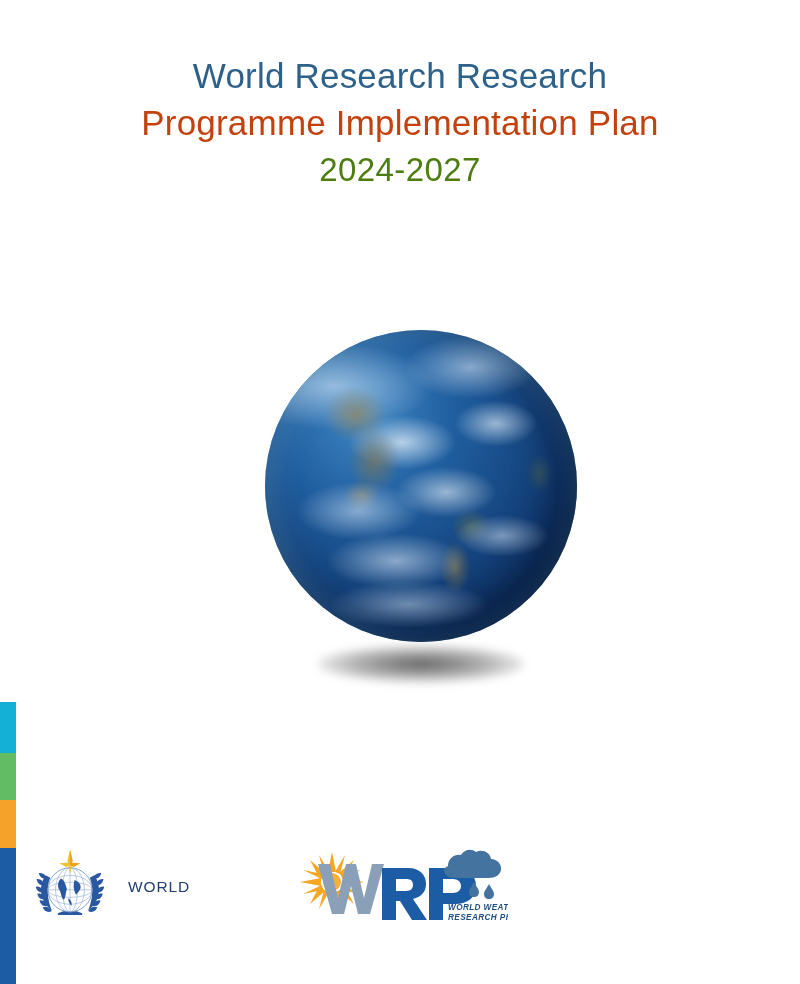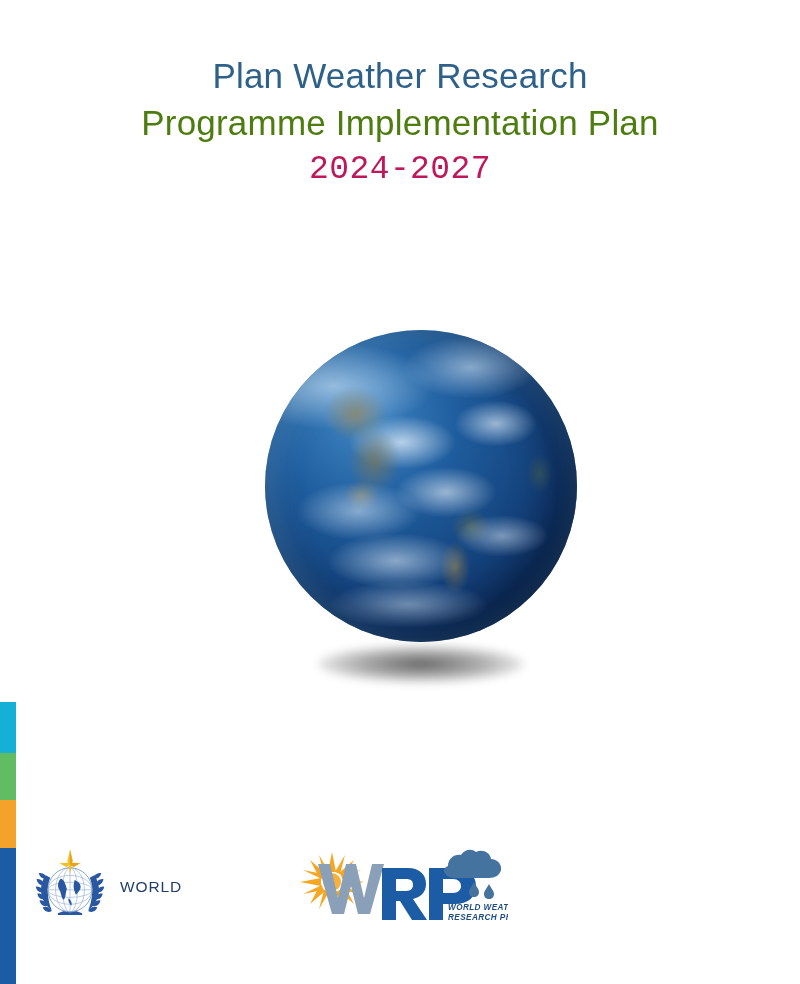--- a/index.html
+++ b/index.html
@@ -125,21 +125,21 @@
   }
   .colorbar .seg { width: 100%; }
 
   
   .wmo-logo {
     position: absolute;
     left: 32px;
     top: 848px;
     display: flex;
     align-items: center;
-    gap: 12px;
+    gap: 20px;
   }
   .wmo-mark { width: 76px; height: 76px; display: block; }
   .wmo-text {
     color: #1f3e6e;
     font-size: 15.5px;
     line-height: 21px;
     letter-spacing: 0.9px;
     font-weight: 400;
     white-space: nowrap;
   }
@@ -152,23 +152,23 @@
     height: 76px;
   }
   .wwrp-svg { width: 212px; height: 76px; display: block; }
 </style>
 </head>
 <body>
 
 <div class="page" style="background: rgb(255, 255, 255);">
 
   <div class="title-block">
-    <div class="title-line" style="color: rgb(45, 97, 137);">Plan Weather Research</div>
-    <div class="title-line" style="color: #4d7c0f;">Programme Implementation Plan</div>
-    <div class="subtitle-line" style="color: #be185d; font-family: Liberation Mono, monospace;">2024-2027</div>
+    <div class="title-line" style="color: rgb(45, 97, 137);">World Research Research</div>
+    <div class="title-line" style="color: #c2410c;">Programme Implementation Plan</div>
+    <div class="subtitle-line" style="color: #4d7c0f;">2024-2027</div>
   </div>
 
   <div class="globe-wrap">
     <div class="globe">
       <div class="tex tex-a"></div>
       <div class="tex tex-land"></div>
       <div class="tex tex-b"></div>
       <div class="tex tex-limb"></div>
     </div>
   </div>

